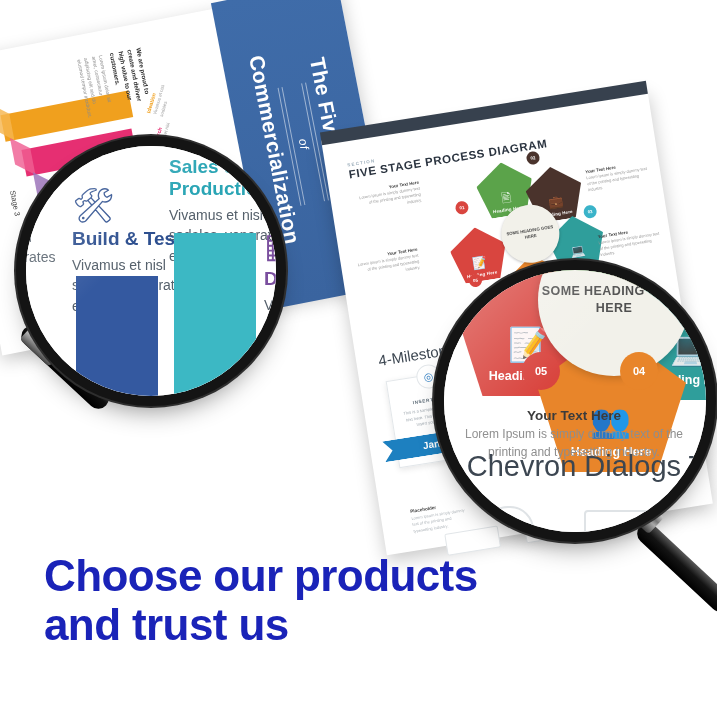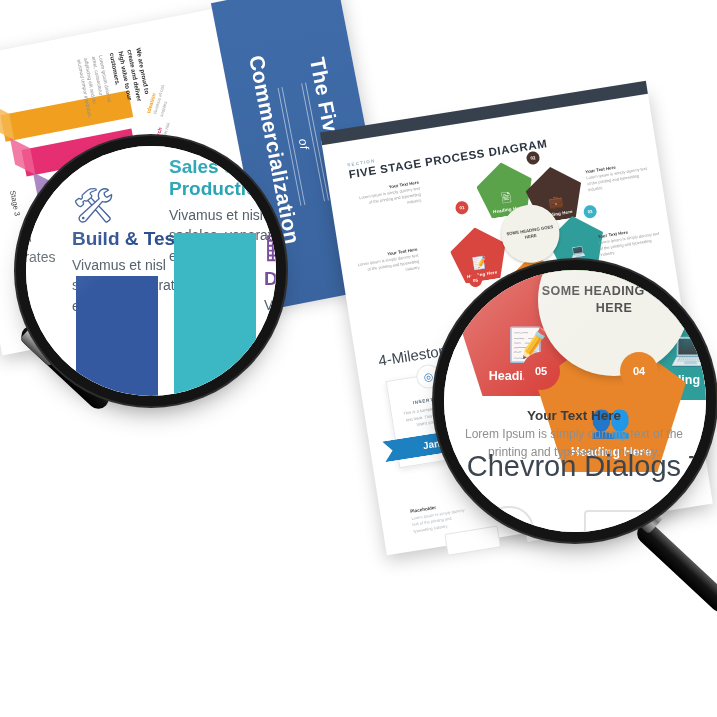--- a/index.html
+++ b/index.html
@@ -354,15 +354,17 @@
         <div class="zh2" style="left:-16px;top:180px;">es Chevron Dialogs Timeline Te</div>
 
         <div style="position:absolute;left:40px;top:236px;width:46px;height:40px;border:2px solid #dfe3e6;border-radius:24px 24px 2px 2px;"></div>
         <div style="position:absolute;left:140px;top:240px;width:70px;height:34px;border:2px solid #dfe3e6;border-radius:4px;"></div>
       </div>
       <div class="gloss"></div>
     </div>
   </div>
 
   <div id="headline">
+    <div>Choose our products</div>
+    <div>and trust us</div>
   </div>
 
 </div>
 
 </body></html>

